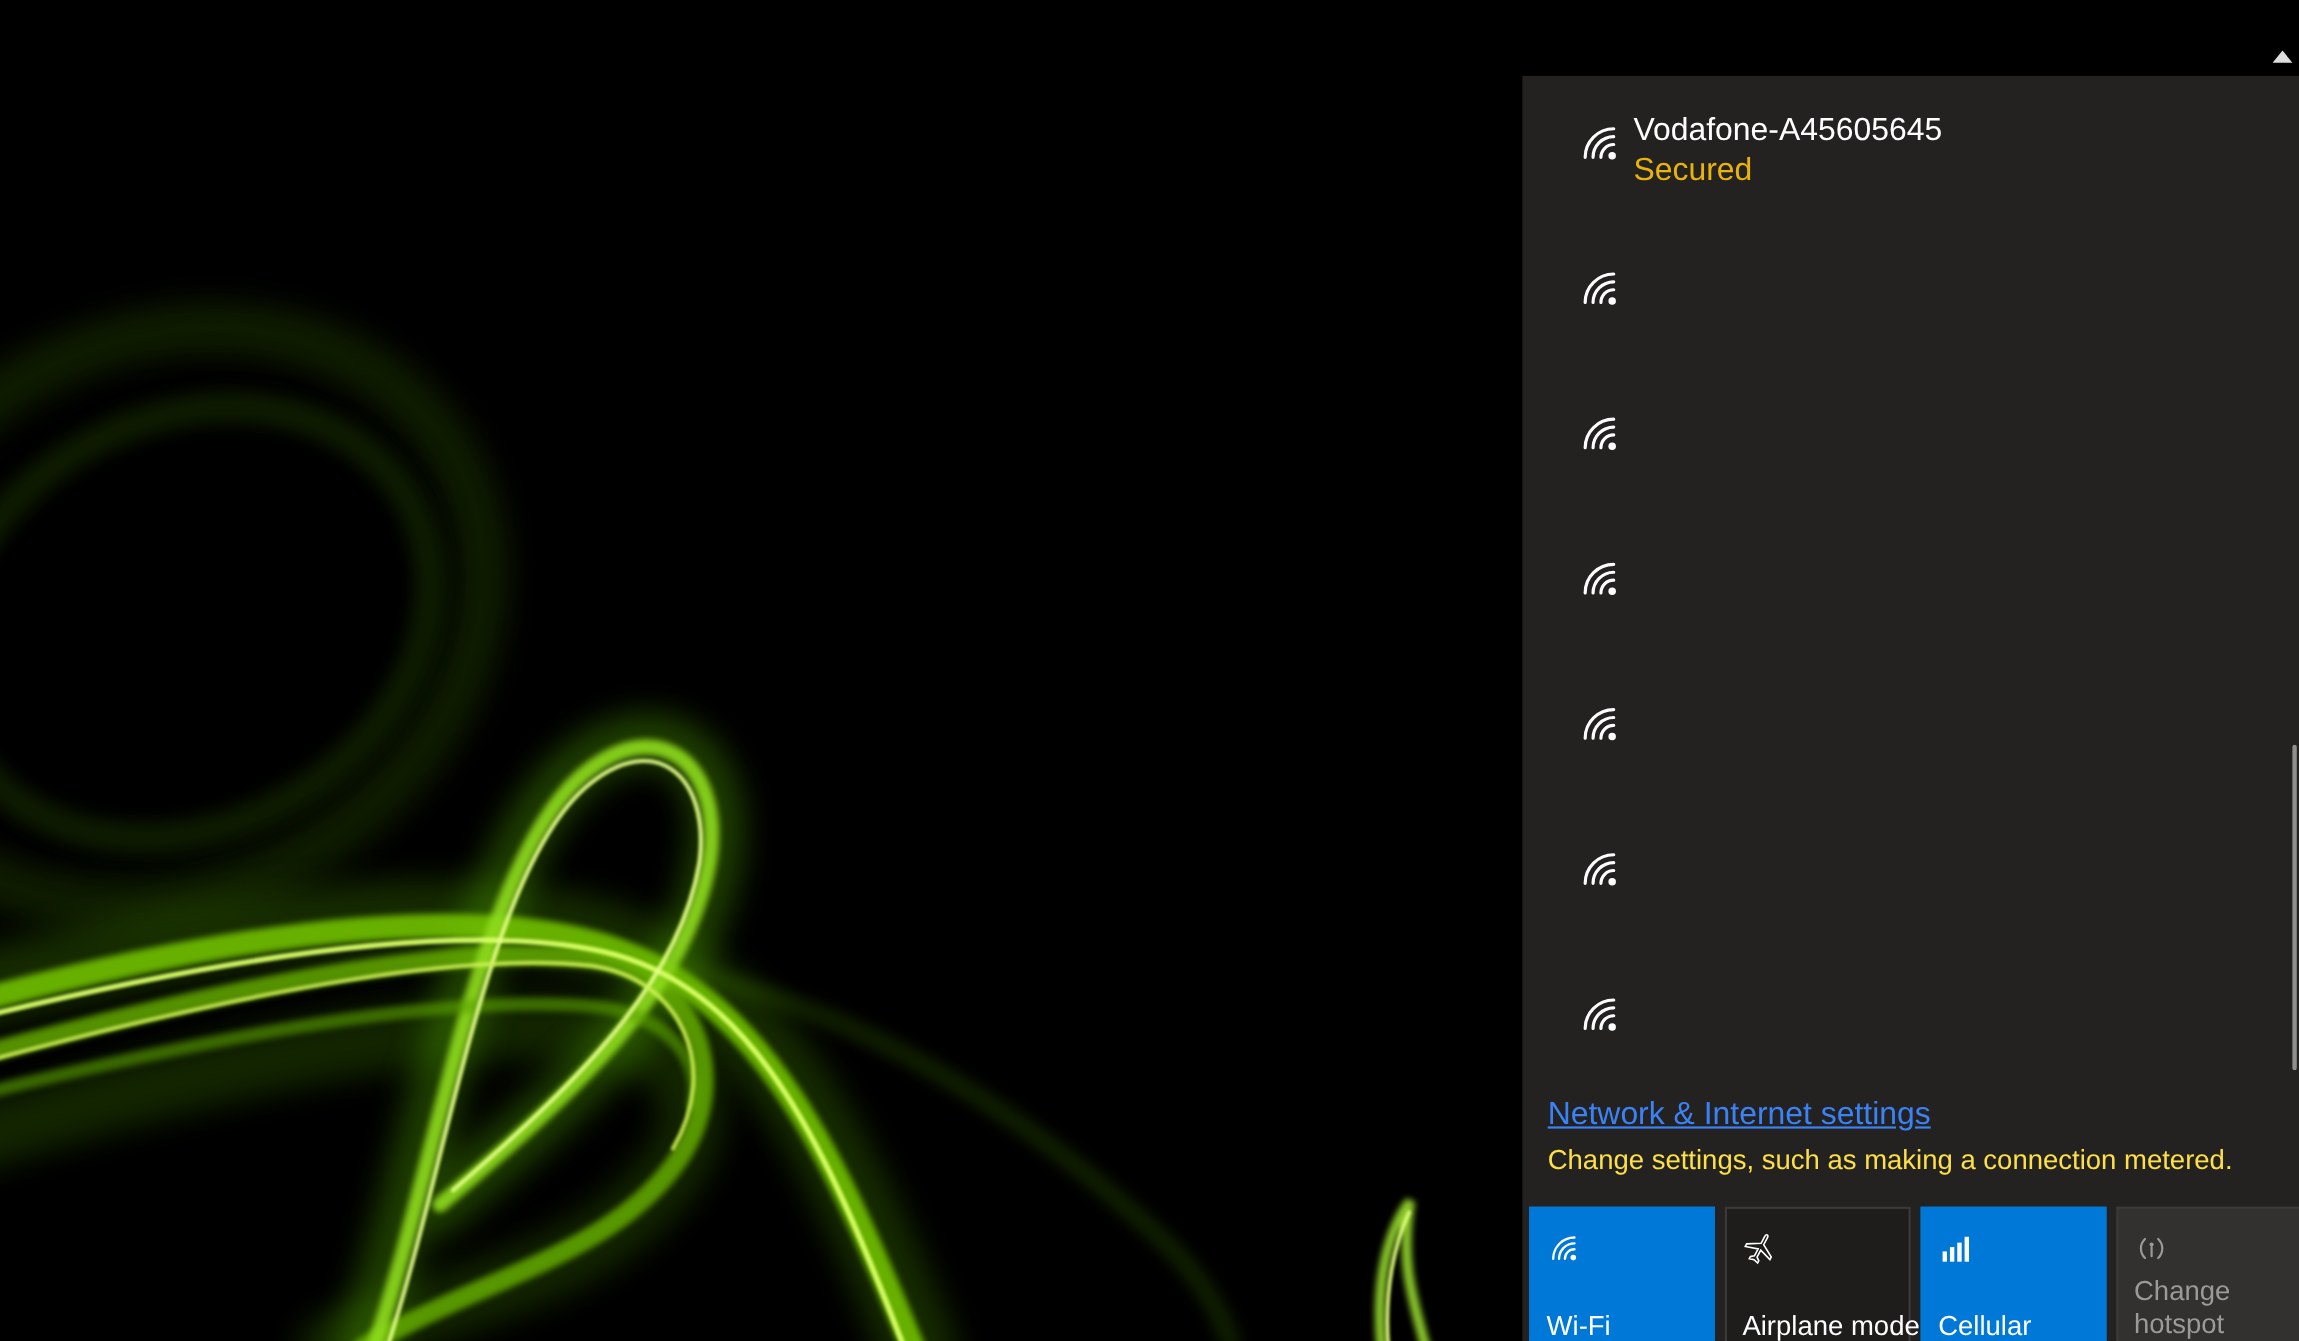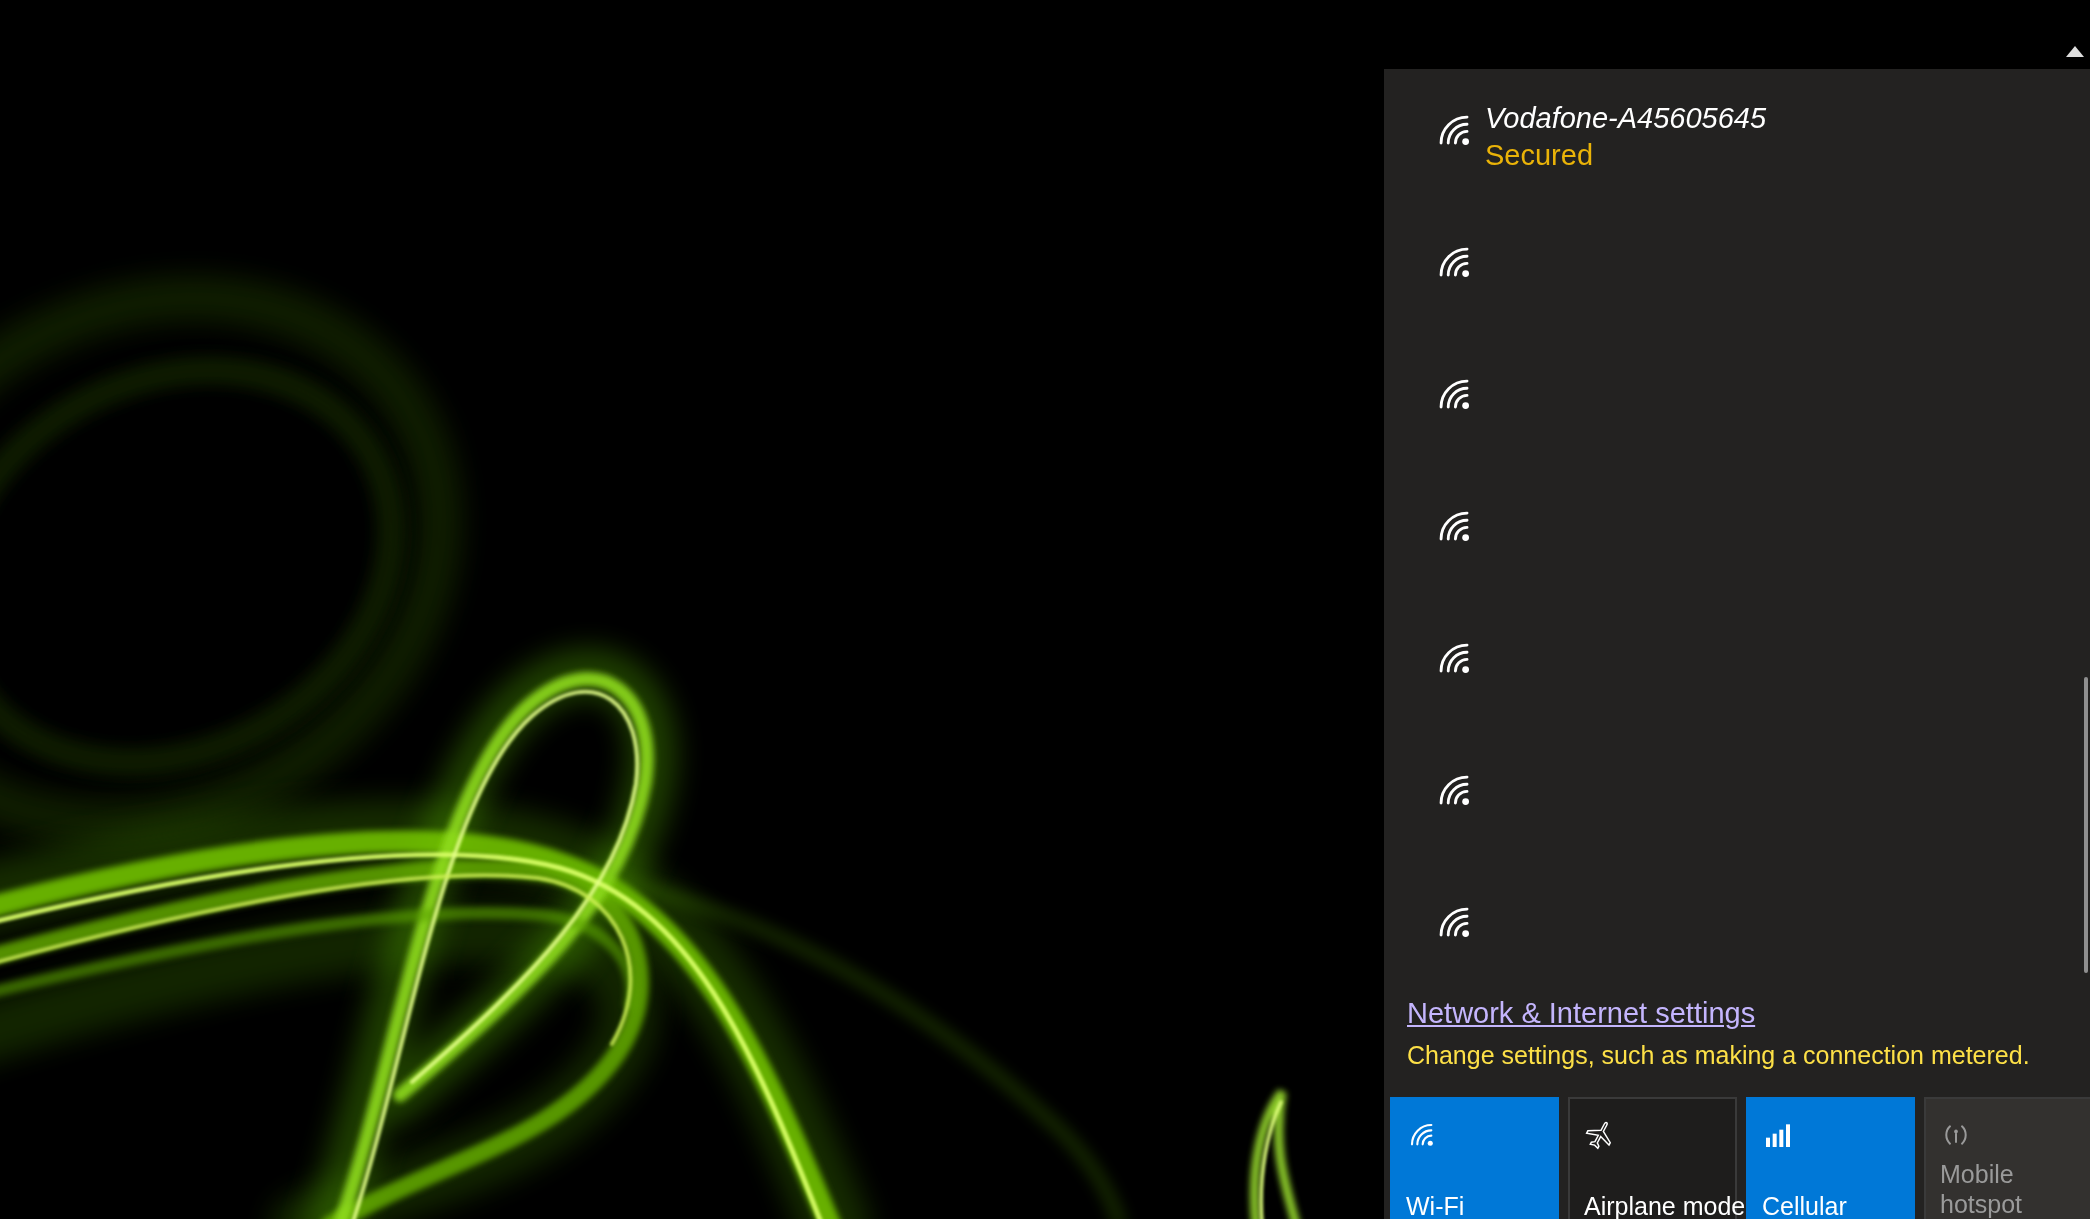--- a/index.html
+++ b/index.html
@@ -19,26 +19,26 @@
     background:#232221;color:#fff;
   }
   .net-list{position:absolute;left:0;top:0;right:10px;}
   .net-row{
     height:132px;box-sizing:border-box;
     display:flex;align-items:flex-start;
     padding:40px 0 0 49px;cursor:pointer;
   }
   .wifi-ico{width:43px;height:43px;flex:0 0 43px;}
   .net-info{margin-left:9px;margin-top:-9px;}
-  .net-name{font-size:29px;line-height:36px;color:#ffffff;font-style:italic;}
+  .net-name{font-size:29px;line-height:36px;color:#ffffff;}
   .net-status{font-size:29px;line-height:38px;color:#eab308;}
   
   .settings{position:absolute;left:23px;top:928px;}
   .settings-link{
-    display:inline-block;font-size:29px;color:#c4b5fd;
+    display:inline-block;font-size:29px;color:#3b82f6;
     text-decoration:underline;cursor:pointer;
   }
   .settings-hint{margin-top:11px;font-size:25px;color:#fde047;}
   
   .tiles{position:absolute;left:6px;top:1028px;display:flex;gap:9px;}
   .tile{
     position:relative;width:169px;height:169px;box-sizing:border-box;
     background:#1e1d1c;border:2px solid #3a3a3a;color:#fff;cursor:pointer;
   }
   .tile--active{background:#0078d7;border-color:#0078d7;}
@@ -224,21 +224,21 @@
       <div class="tile-label">Cellular</div>
     </div>
 
     <div class="tile tile--disabled">
       <svg class="tile-icon" viewBox="0 0 24 24" fill="none" stroke="#9a9a9a" stroke-width="1.5" stroke-linecap="round">
         <path d="M7.5 5.5a9 9 0 0 0 0 13"></path>
         <path d="M16.5 5.5a9 9 0 0 1 0 13"></path>
         <circle cx="12" cy="9.3" r="1.4" fill="#9a9a9a" stroke="none"></circle>
         <path d="M12 11v6.2"></path>
       </svg>
-      <div class="tile-label">Mobile hotspot</div>
+      <div class="tile-label">Change hotspot</div>
     </div>
 
   </div>
 
   <div class="scrollbar-thumb"></div>
 </div>
 
 <div class="scroll-up-arrow"></div>
 
 </body></html>

